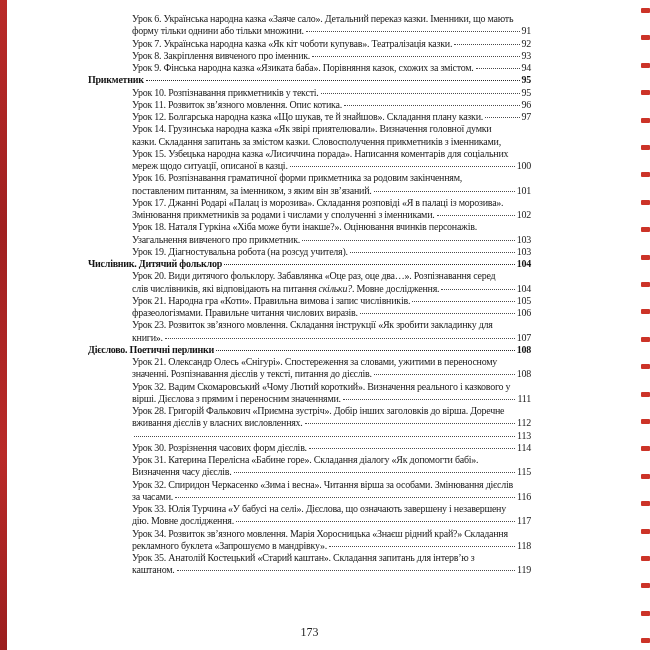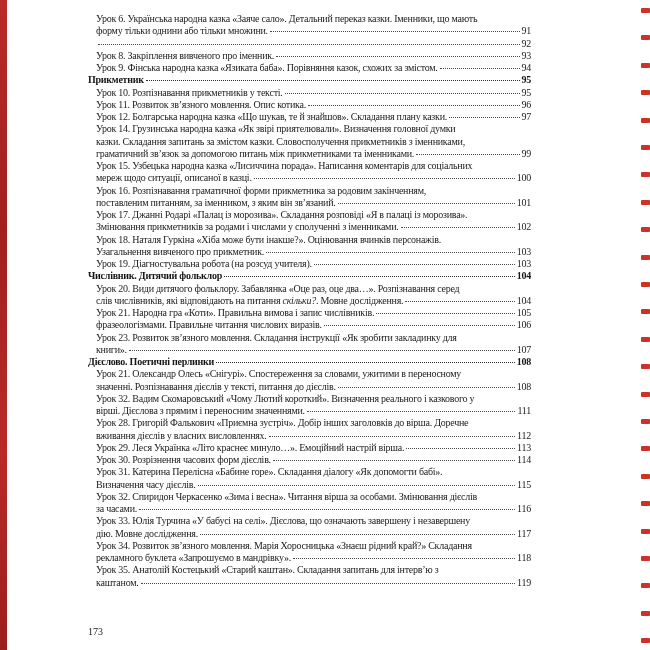--- a/index.html
+++ b/index.html
@@ -7,31 +7,31 @@
     position:relative;width:650px;height:650px;background:#ffffff;overflow:hidden;
     font-family:"Liberation Serif","DejaVu Serif",serif;color:#222222;
   }
   .edge-left{position:absolute;left:0;top:0;width:7px;height:650px;}
   .edge-right{position:absolute;right:0;top:0;width:10px;height:650px;}
   .rmark{position:absolute;right:0;width:9px;height:5px;border-radius:1px;}
   .content{
     position:absolute;left:88px;top:13px;width:443px;
     font-size:10px;line-height:12.25px;letter-spacing:-0.25px;
   }
-  .entry.lesson{padding-left:8px;}
+  .entry.lesson{padding-left:8px;margin-left:36px;}
   .entry.section{font-weight:700;color:#151515;}
   .line{white-space:nowrap;height:12.25px;}
   .line.last{display:flex;align-items:center;}
   .txt{flex:0 1 auto;overflow:hidden;white-space:nowrap;}
   .leader{flex:1 0 6px;height:1px;border-bottom:1px dotted #4a4a4a;margin:0 2px;}
   .section .leader{border-bottom:1px dotted #2a2a2a;}
   .pg{flex:none;}
   .folio{
-    position:absolute;left:88px;top:626px;width:443px;text-align:left;
-    font-size:10px;line-height:12.25px;
+    position:absolute;left:88px;top:626px;width:443px;text-align:center;
+    font-size:12px;line-height:12.25px;
   }
 </style>
 </head>
 <body>
 
 <div class="page">
   <div class="edge-left" style="width: 7px; background: linear-gradient(rgb(185, 42, 40) 0%, rgb(160, 32, 32) 35%, rgb(185, 42, 40) 70%, rgb(155, 30, 30) 100%);"></div>
   <div class="edge-right" id="edge-marks">
       <div class="rmark" style="top: 8px; background: rgb(204, 51, 40);"></div>
       <div class="rmark" style="top: 35.4px; background: rgb(204, 51, 40);"></div>
@@ -62,20 +62,21 @@
       <div class="entry lesson">
         <div class="line">Урок 6. Українська народна казка «Заяче сало». Детальний переказ казки. Іменники, що мають</div>
         <div class="line last">
           <span class="txt">форму тільки однини або тільки множини.</span>
           <span class="leader"></span>
           <span class="pg">91</span>
         </div>
       </div>
       <div class="entry lesson">
         <div class="line last">
+          <span class="txt">Урок 7. Українська народна казка «Як кіт чоботи купував». Театралізація казки.</span>
           <span class="leader"></span>
           <span class="pg">92</span>
         </div>
       </div>
       <div class="entry lesson">
         <div class="line last">
           <span class="txt">Урок 8. Закріплення вивченого про іменник.</span>
           <span class="leader"></span>
           <span class="pg">93</span>
         </div>
@@ -111,25 +112,20 @@
       <div class="entry lesson">
         <div class="line last">
           <span class="txt">Урок 12. Болгарська народна казка «Що шукав, те й знайшов». Складання плану казки.</span>
           <span class="leader"></span>
           <span class="pg">97</span>
         </div>
       </div>
       <div class="entry lesson">
         <div class="line">Урок 14. Грузинська народна казка «Як звірі приятелювали». Визначення головної думки</div>
         <div class="line">казки. Складання запитань за змістом казки. Словосполучення прикметників з іменниками,</div>
-        <div class="line last">
-          <span class="txt">граматичний зв’язок за допомогою питань між прикметниками та іменниками.</span>
-          <span class="leader"></span>
-          <span class="pg">99</span>
-        </div>
       </div>
       <div class="entry lesson">
         <div class="line">Урок 15. Узбецька народна казка «Лисиччина порада». Написання коментарів для соціальних</div>
         <div class="line last">
           <span class="txt">мереж щодо ситуації, описаної в казці.</span>
           <span class="leader"></span>
           <span class="pg">100</span>
         </div>
       </div>
       <div class="entry lesson">
@@ -226,21 +222,20 @@
       <div class="entry lesson">
         <div class="line">Урок 28. Григорій Фалькович «Приємна зустріч». Добір інших заголовків до вірша. Доречне</div>
         <div class="line last">
           <span class="txt">вживання дієслів у власних висловленнях.</span>
           <span class="leader"></span>
           <span class="pg">112</span>
         </div>
       </div>
       <div class="entry lesson">
         <div class="line last">
-          <span class="txt">Урок 29. Леся Українка «Літо краснеє минуло…». Емоційний настрій вірша.</span>
           <span class="leader"></span>
           <span class="pg">113</span>
         </div>
       </div>
       <div class="entry lesson">
         <div class="line last">
           <span class="txt">Урок 30. Розрізнення часових форм дієслів.</span>
           <span class="leader"></span>
           <span class="pg">114</span>
         </div>

